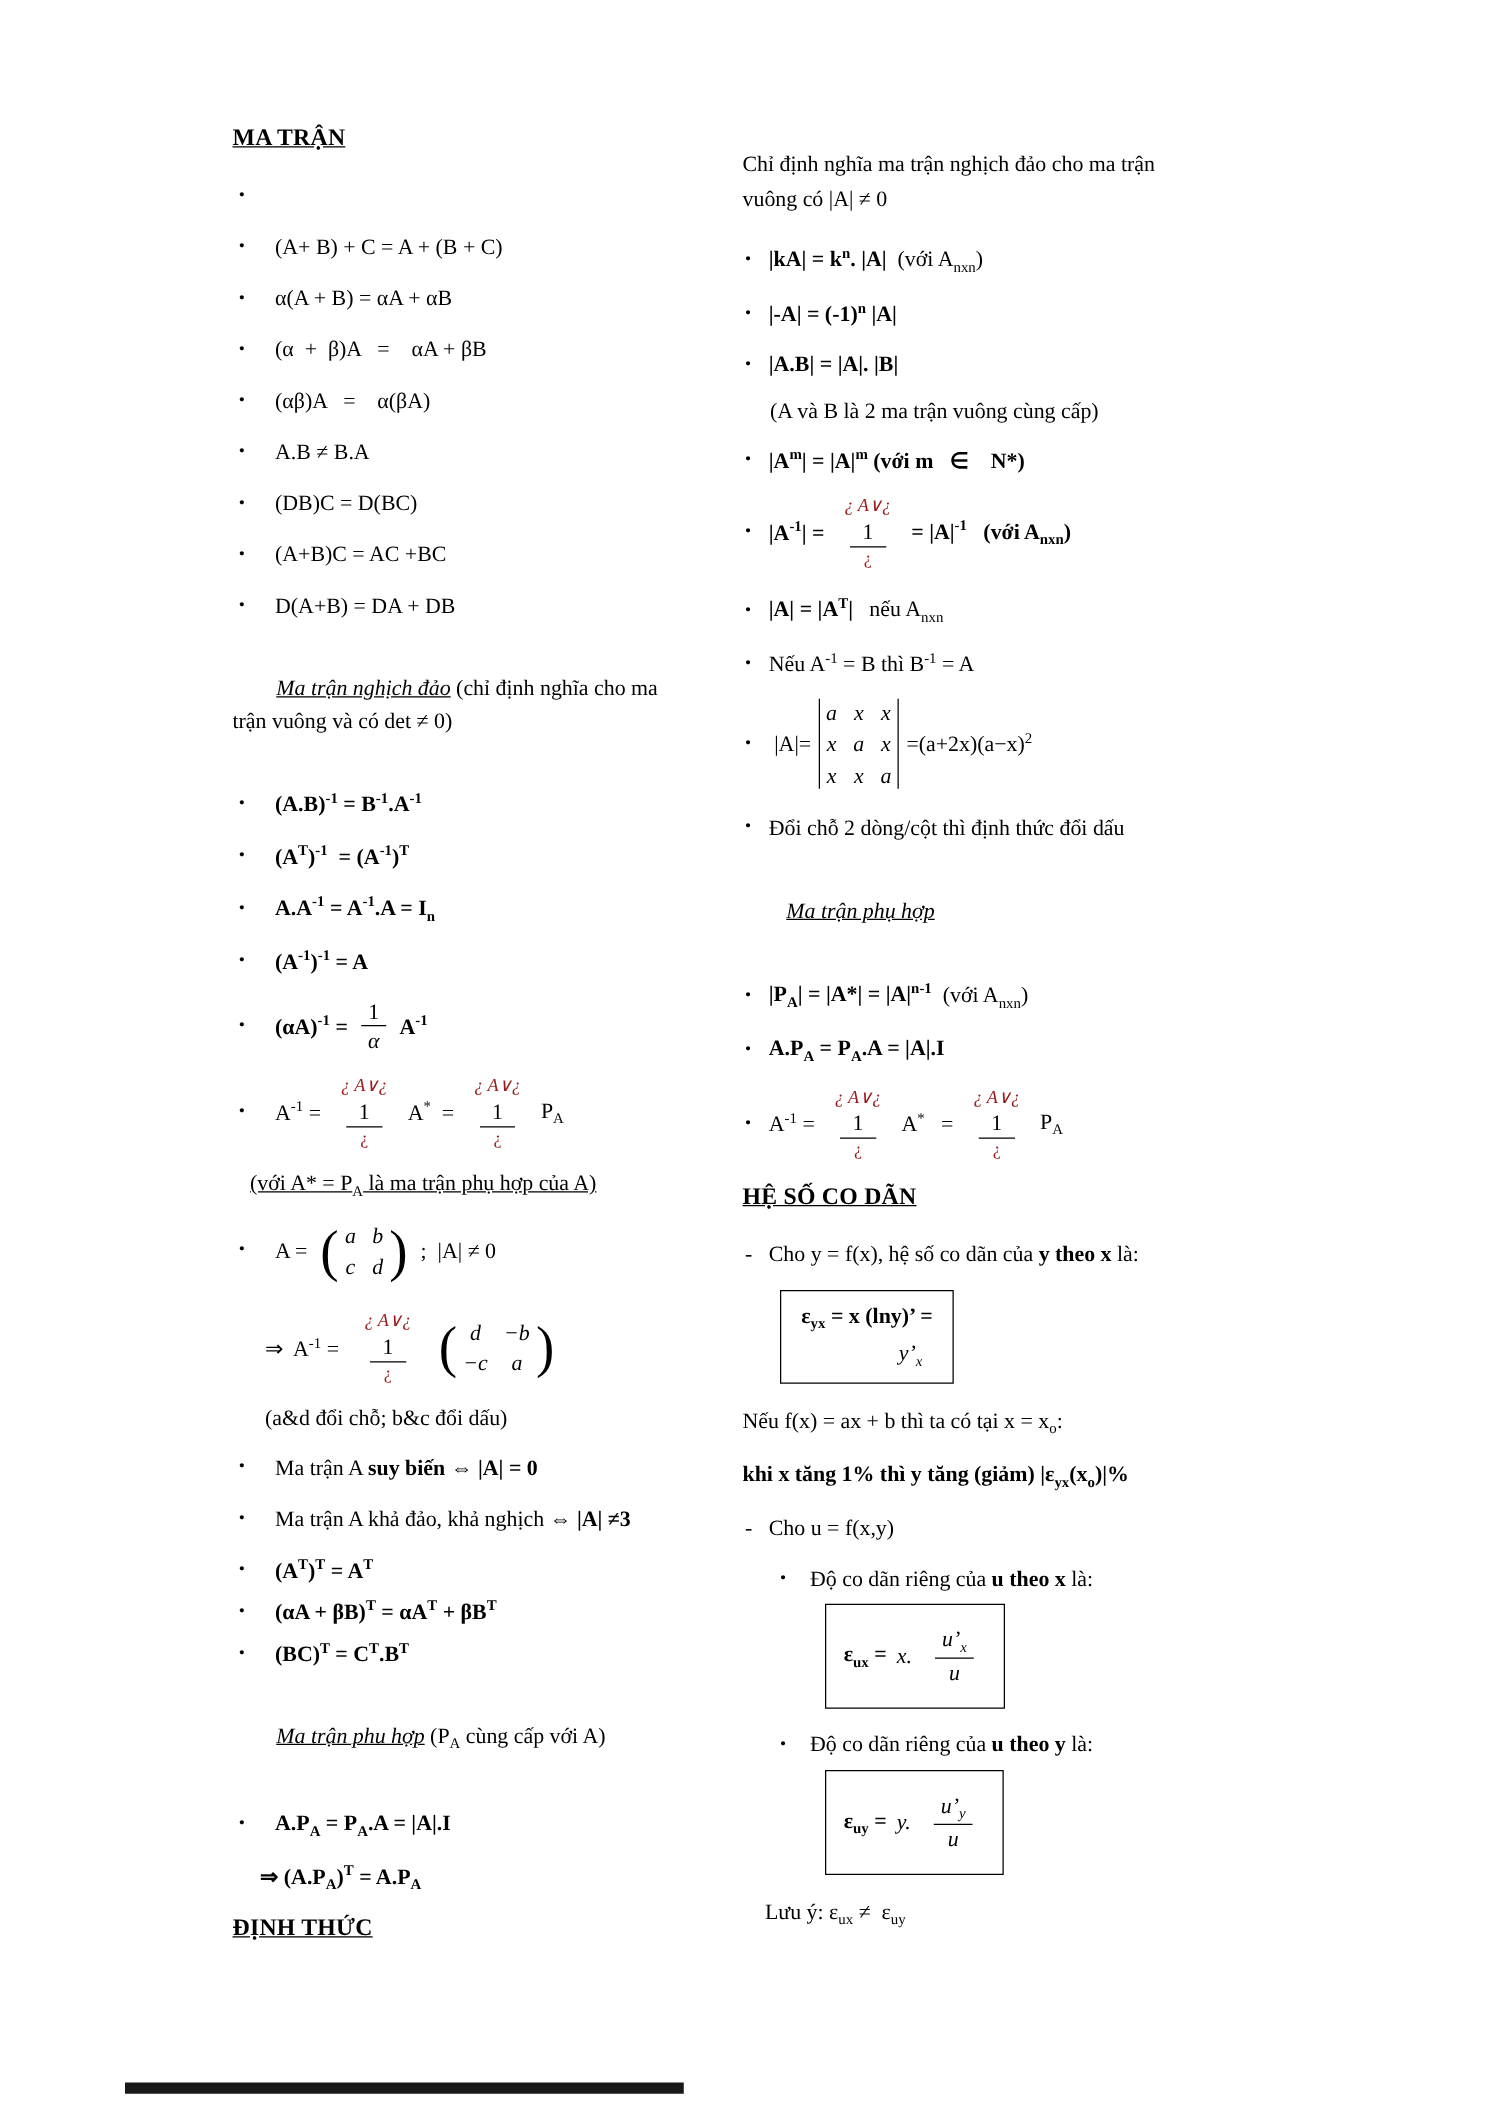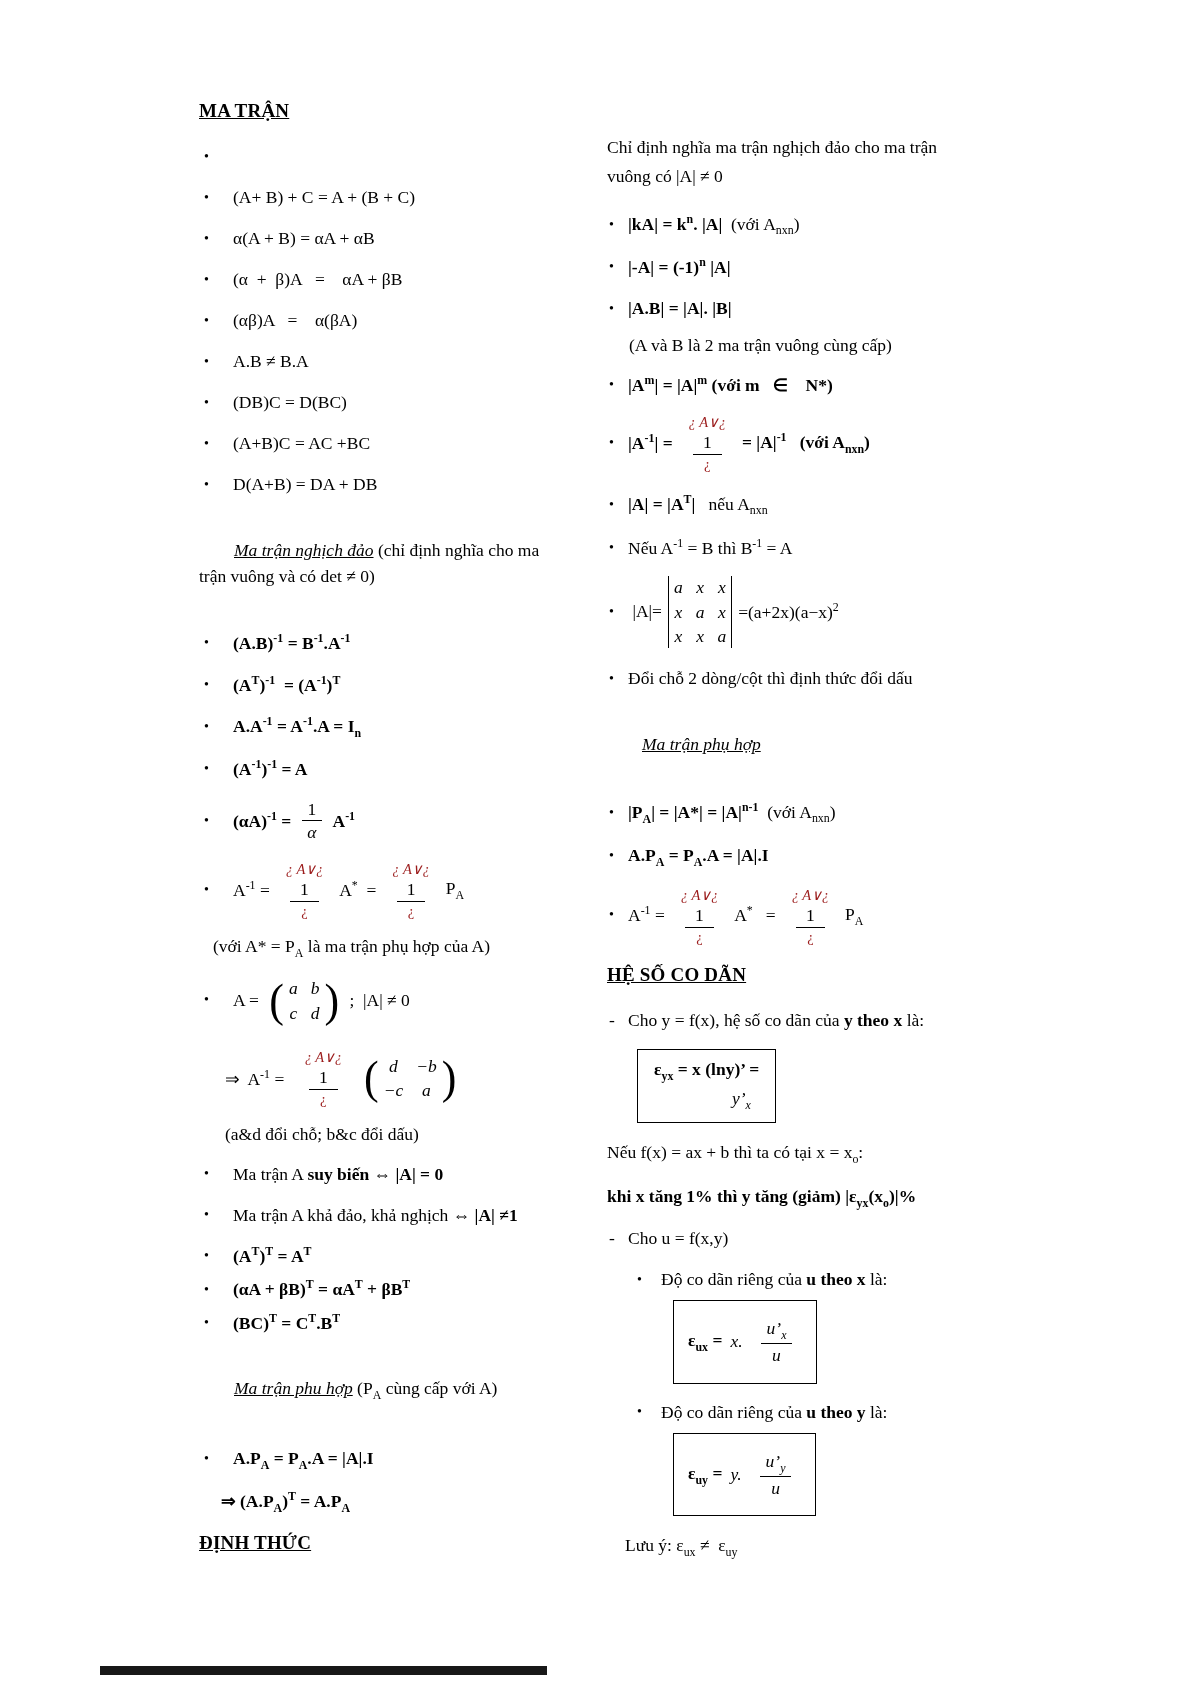--- a/index.html
+++ b/index.html
@@ -2,21 +2,21 @@
 <html><head>
 <meta charset="utf-8">
 <style>
   * { margin:0; padding:0; box-sizing:border-box; }
   html,body { background:#ffffff; }
   .page {
     position:relative; width:1191px; height:1685px; background:#fff;
     font-family:"Liberation Serif", serif; font-size:17.5px; color:#000;
     overflow:hidden;
   }
-  .cols { position:absolute; left:199px; top:100px; display:flex; gap:50px; align-items:flex-end; }
+  .cols { position:absolute; left:186px; top:100px; display:flex; gap:50px; align-items:center; }
   .col { width:358px; }
 
   .h1 { font-size:19px; font-weight:700; text-decoration:underline; margin:0 0 22px; letter-spacing:0.2px; }
   .mt10 { margin-top:10px; }
 
   .subh { margin:4px 0 16px; line-height:1.45; white-space:pre-wrap; }
   .subh .u { font-style:italic; text-decoration:underline; }
 
   .li { display:flex; align-items:center; margin-bottom:15px; min-height:26px; line-height:1.45; }
   .li .b { flex:none; width:34px; padding-left:5px; font-size:14px; }
@@ -26,21 +26,21 @@
   .li.sub .b { width:26px; }
   .li .t { flex:1; white-space:pre-wrap; }
   .tight { margin-bottom:7px; }
   .row-mid { margin:4px 0 16px; }
   .row-tall { margin:8px 0 18px; }
 
   .trow { display:inline-flex; align-items:center; flex-wrap:wrap; white-space:pre-wrap; }
   .note { margin:-2px 0 16px; white-space:pre-wrap; }
   .para { margin:0 0 14px; white-space:pre-wrap; line-height:1.5; }
   .intro { margin:0 0 20px; line-height:1.65; white-space:pre-wrap; }
-  .ind14 { margin-left:14px; } .ind22 { margin-left:22px; }
+  .ind14 { margin-left:14px;text-decoration:underline; } .ind22 { margin-left:22px; }
   .ind26 { margin-left:26px; } .ind30 { margin-left:18px; }
   .ital { font-style:italic; }
 
   .frac { display:inline-flex; flex-direction:column; align-items:center; margin:0 10px; line-height:1.3; }
   .frac .fn { padding:0 6px; border-bottom:1.2px solid #000; text-align:center; }
   .frac .fd { padding:0 6px; text-align:center; }
 
   .bfrac { display:inline-flex; flex-direction:column; align-items:center; margin:0 16px; line-height:1.25; }
   .bfrac .bt { color:#9b1b1b; font-style:italic; font-size:14.5px; white-space:nowrap; margin-bottom:1px; }
   .bfrac .bn { border-bottom:1.2px solid #000; padding:0 10px; }
@@ -200,21 +200,21 @@
       </div>
 
       <div class="note ind26">(a&amp;d đổi chỗ; b&amp;c đổi dấu)</div>
 
       <div class="li">
         <span class="b">•</span>
         <span class="t">Ma trận A <b>suy biến</b> ⇔ <b>|A| = 0</b></span>
       </div>
       <div class="li">
         <span class="b">•</span>
-        <span class="t">Ma trận A khả đảo, khả nghịch ⇔ <b>|A| ≠1</b></span>
+        <span class="t">Ma trận A khả đảo, khả nghịch ⇔ <b>|A| ≠3</b></span>
       </div>
 
 
       <div class="li tight">
         <span class="b">•</span>
         <span class="t"><b>(A<sup>T</sup>)<sup>T</sup> = A<sup>T</sup></b></span>
       </div>
       <div class="li tight">
         <span class="b">•</span>
         <span class="t"><b>(αA + βB)<sup>T</sup> = αA<sup>T</sup> + βB<sup>T</sup></b></span>

